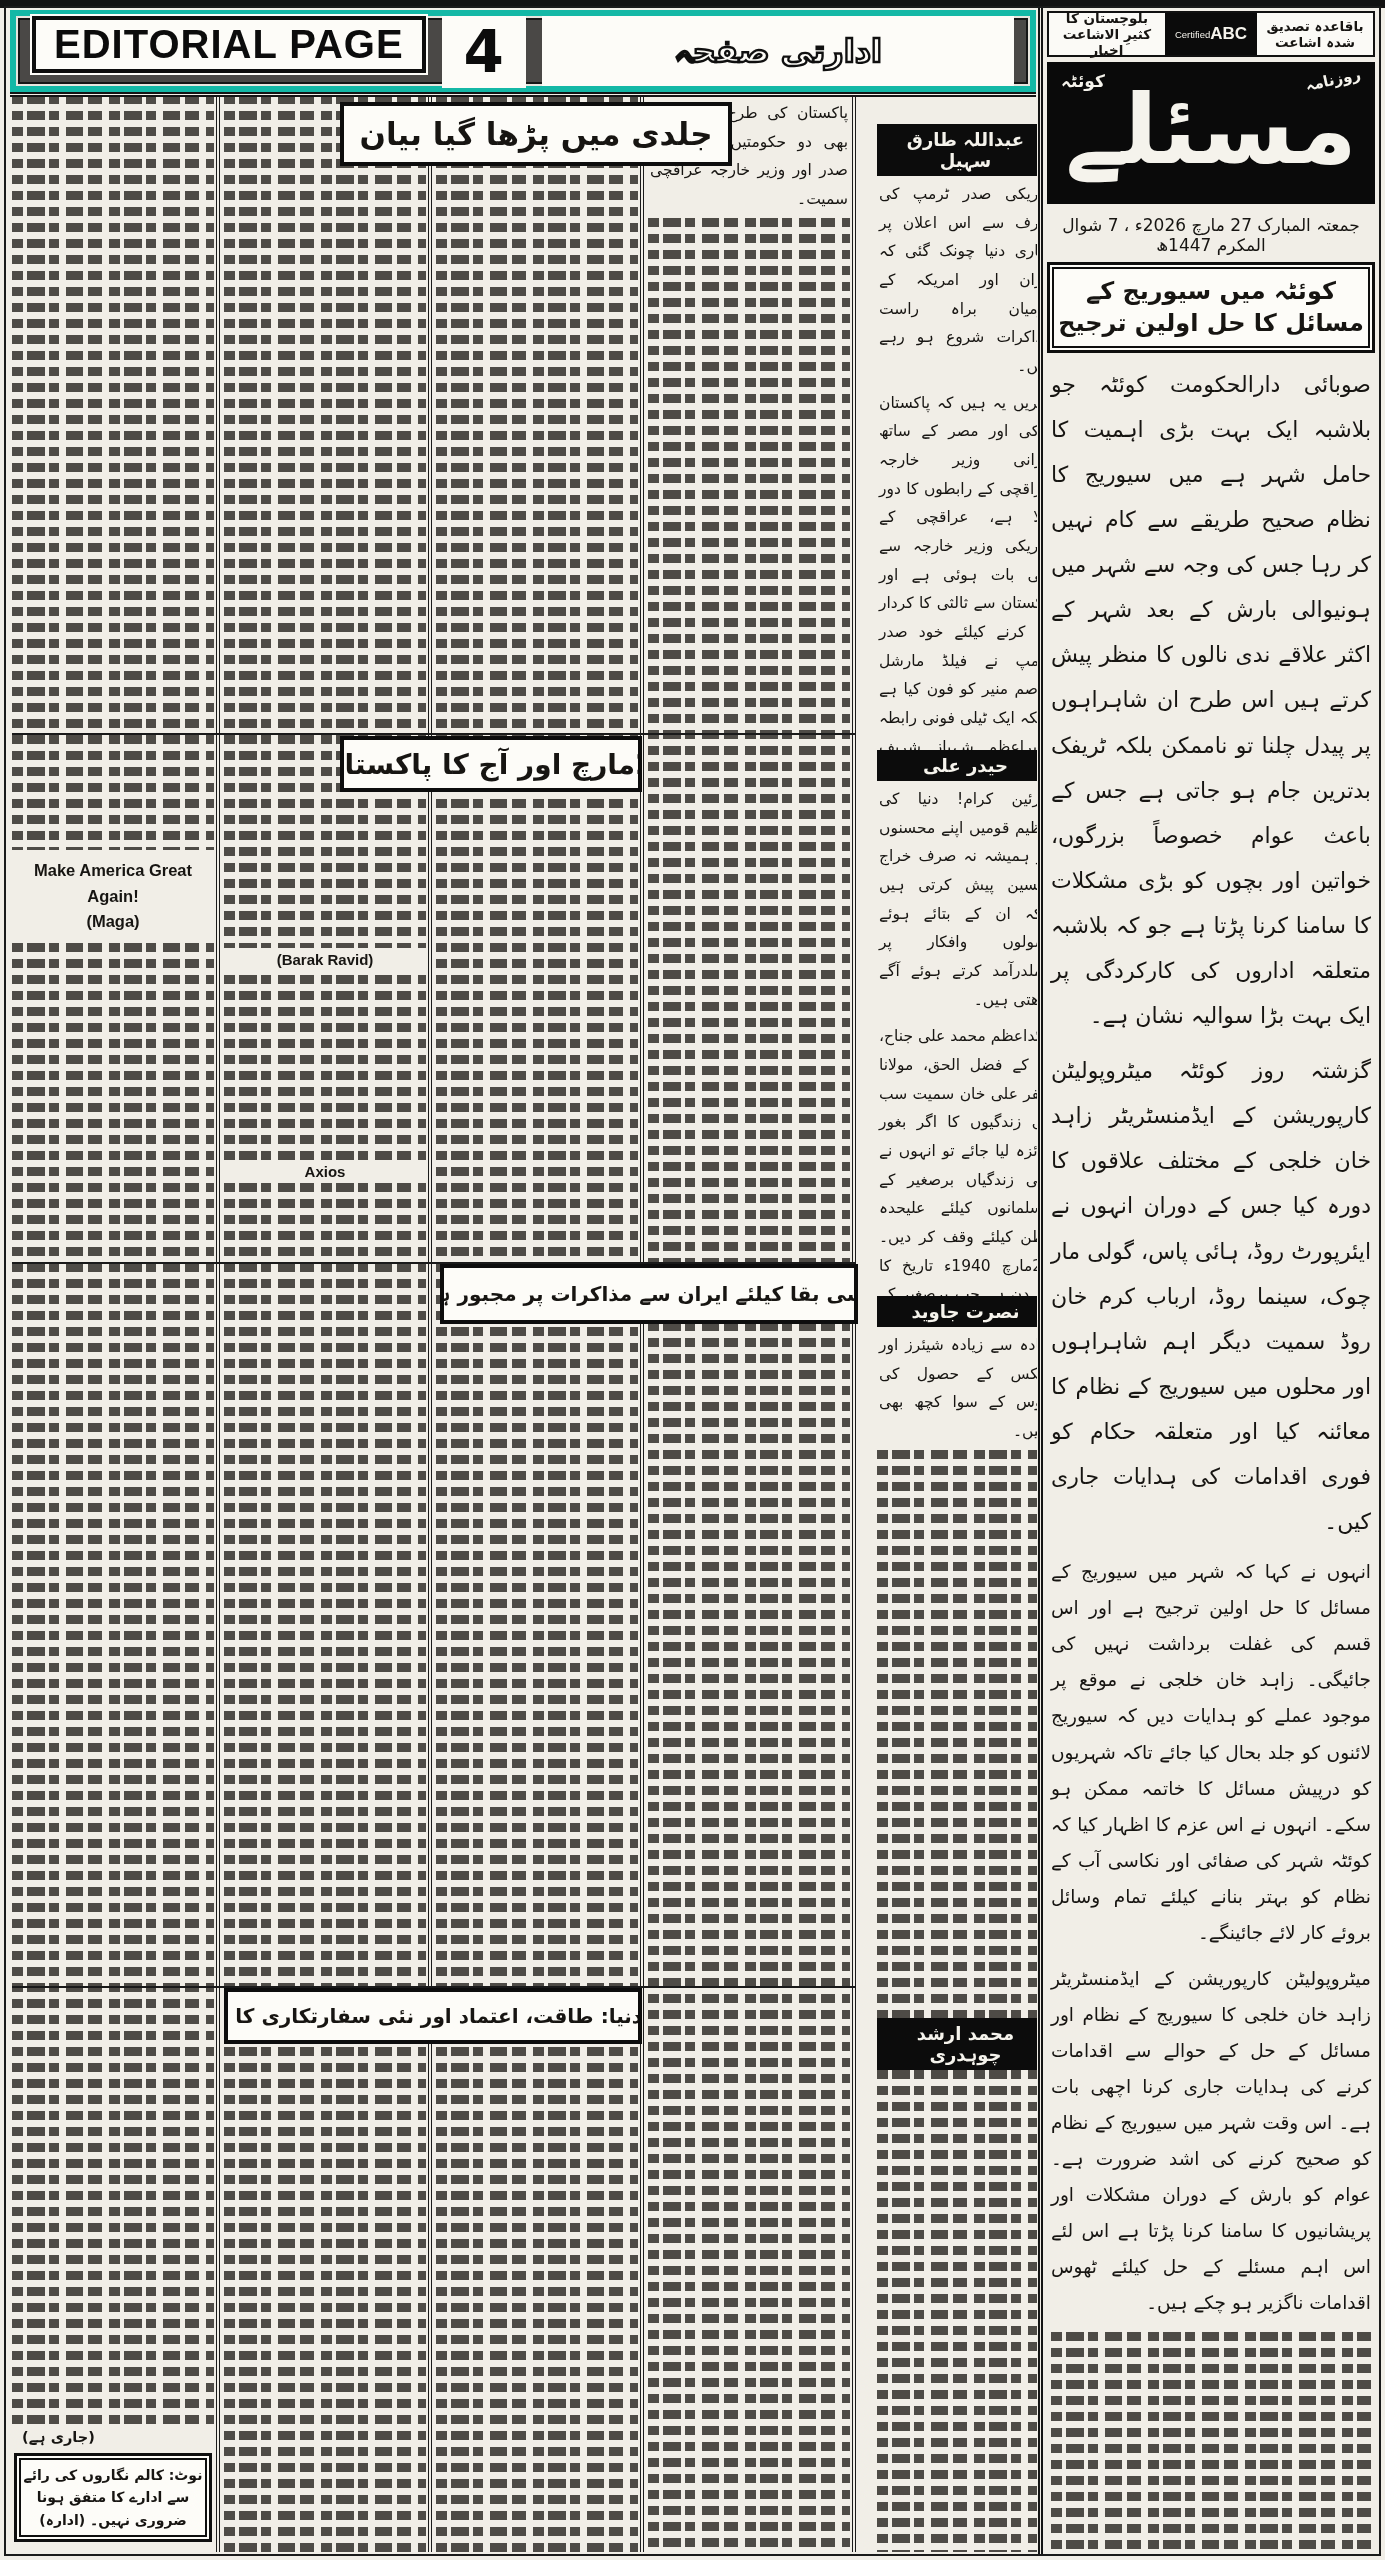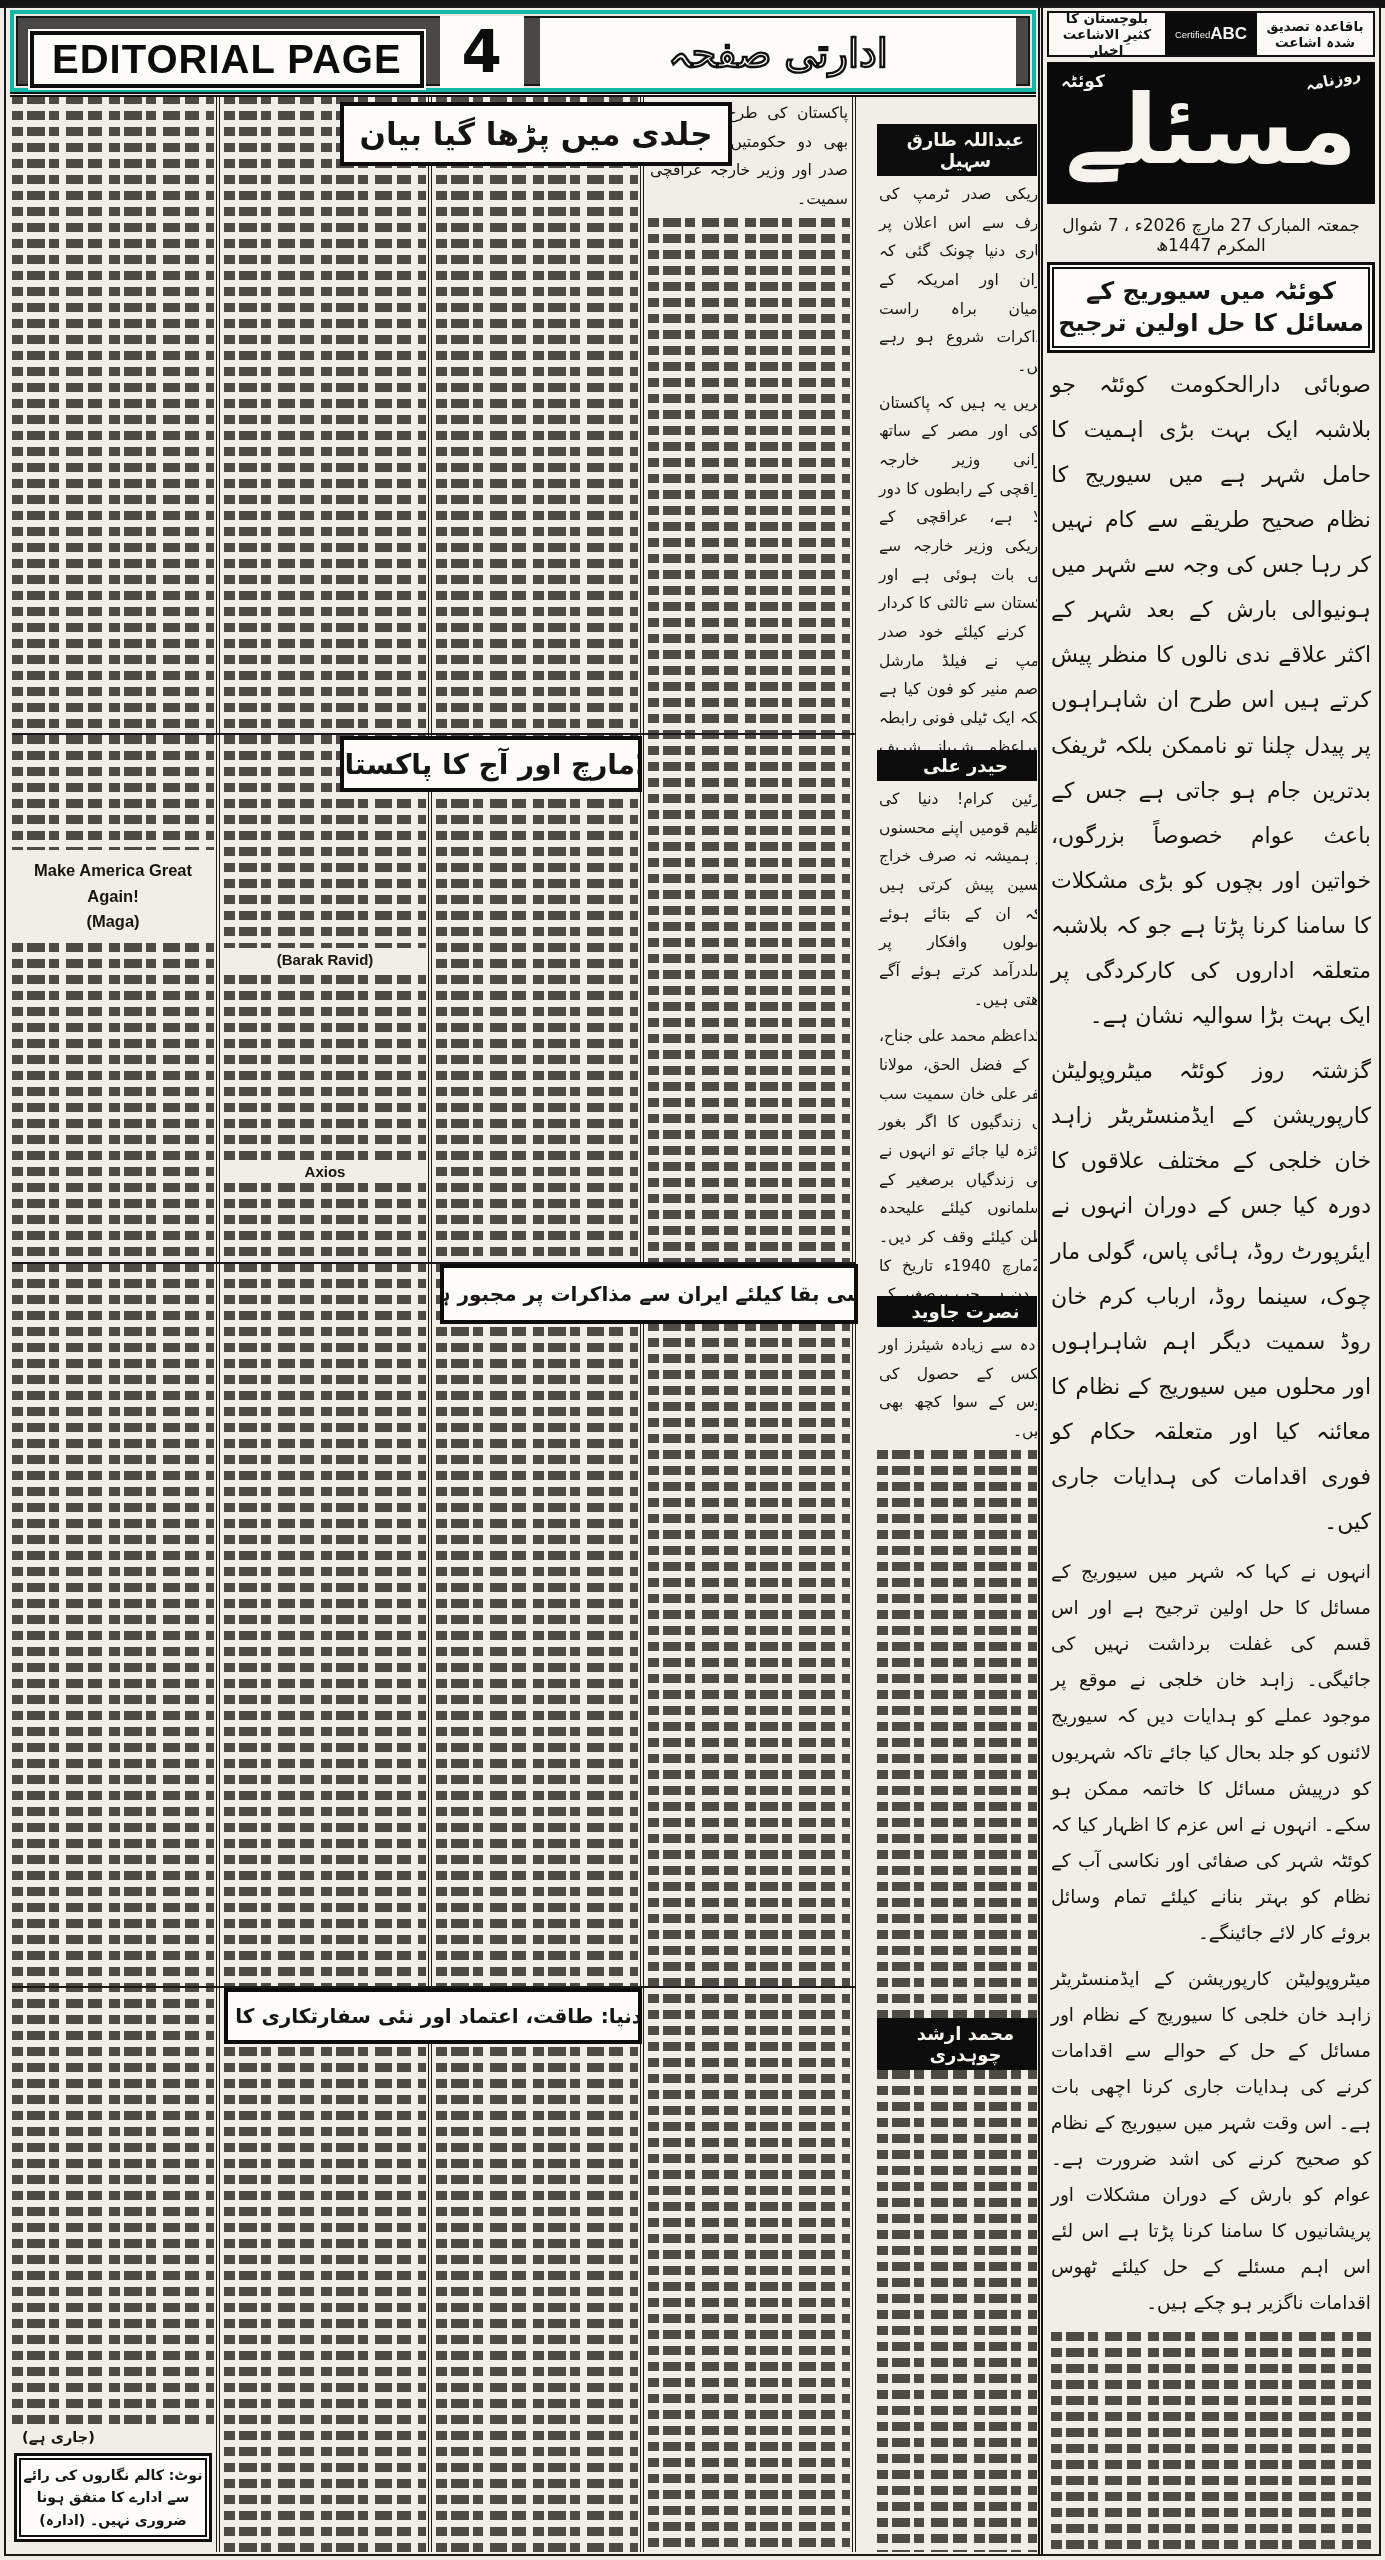--- a/index.html
+++ b/index.html
@@ -3,30 +3,30 @@
 <meta charset="utf-8">
 <style>
   * { box-sizing: border-box; margin: 0; padding: 0; }
   body { background: #6b6b6b; font-family: "DejaVu Sans", sans-serif; }
   .page { position: relative; width: 1385px; height: 2560px; background: #f1eee7; color: #171512; overflow: hidden; }
   .top-strip { position: absolute; left: 0; top: 0; width: 100%; height: 8px; background: #121212; }
   .frame { position: absolute; left: 4px; top: 6px; right: 4px; bottom: 4px; border: 2px solid #1a1a1a; pointer-events: none; z-index: 9; }
 
   
   .header-band { position: absolute; left: 10px; top: 10px; width: 1026px; height: 82px;
-    background: #4a4846; border: 4px solid #14b8a6;
+    background: #4a4846; border: 6px solid #14b8a6;
     box-shadow: inset 0 0 0 2px #e8e5de, inset 0 0 0 4px #161616;
-    display: flex; align-items: flex-end; gap: 16px; padding: 0 16px; z-index: 2; }
+    display: flex; align-items: flex-start; gap: 16px; padding: 0 16px; z-index: 2; }
   .ed-box { background: #fdfcf8; border: 4px solid #0e0e0e; outline: 2px solid #fdfcf8; outline-offset: 0;
     padding: 2px 18px; font-family: "Liberation Sans", sans-serif; font-weight: 900;
     font-size: 40px; letter-spacing: 1px; color: #0c0c0c; white-space: nowrap; }
   .page-num-box { background: #fdfcf8; padding: 0 22px; font-weight: 900; font-size: 58px;
     font-family: "DejaVu Sans", sans-serif; color: #0c0c0c; line-height: 72px; }
   .callig-box { background: #fdfcf8; flex: 1; height: 70px; display: flex; align-items: center; justify-content: center; }
-  .callig-text { font-size: 40px; font-weight: normal; direction: rtl; color: #fdfcf8;
+  .callig-text { font-size: 32px; font-weight: bold; direction: rtl; color: #fdfcf8;
     -webkit-text-stroke: 2.4px #101010; letter-spacing: 2px; }
 
   
   .masthead { position: absolute; left: 1044px; top: 8px; width: 334px; height: 2546px;
     display: flex; flex-direction: column; gap: 5px; padding: 3px 3px 4px 3px; }
   .cert-bar { direction: rtl; display: flex; align-items: stretch; border: 2px solid #111;
     background: #fbfaf6; height: 46px; }
   .cert-seg { flex: 1; display: flex; align-items: center; justify-content: center;
     font-size: 13.5px; font-weight: bold; text-align: center; padding: 0 3px; }
   .abc-box { background: #0b0b0b; color: #f5f3ec; display: flex; flex-direction: row;

